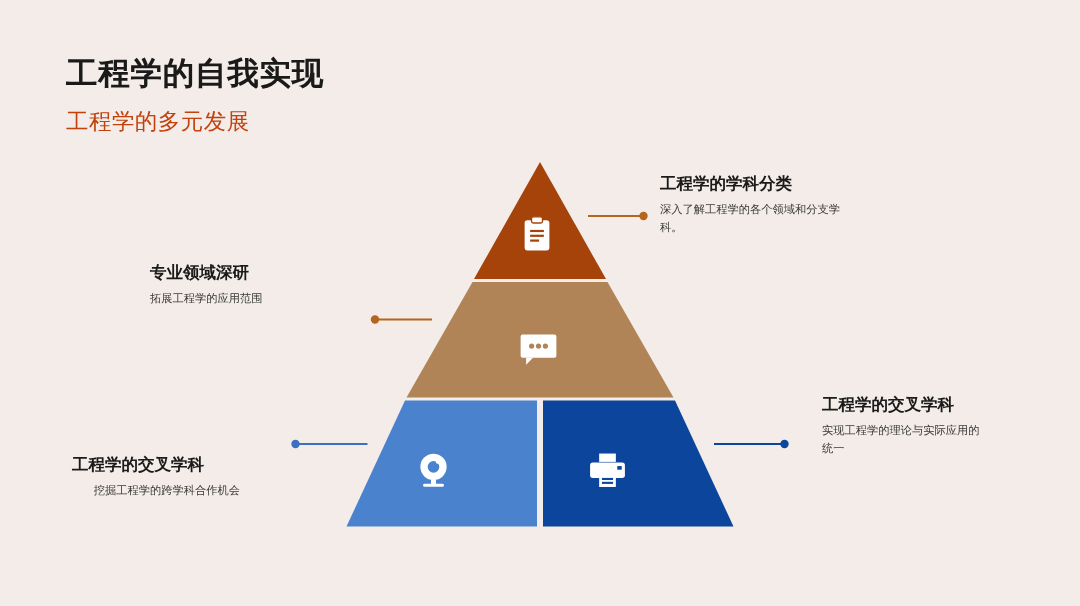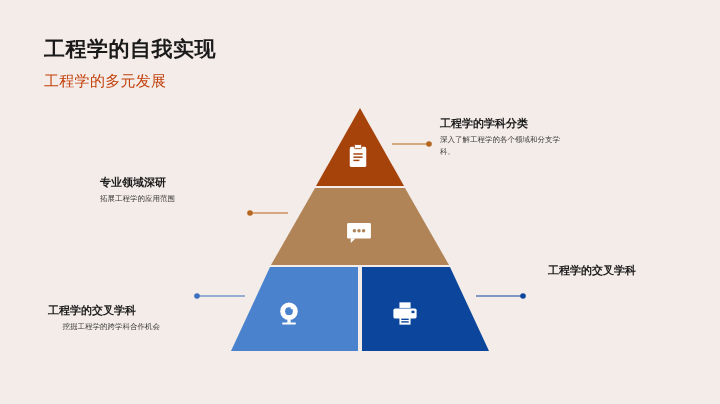--- a/index.html
+++ b/index.html
@@ -209,15 +209,18 @@
 
   <div class="callout" id="callout-bl">
     <p class="c-head">工程学的交叉学科</p>
     <div class="c-desc-wrap">
       <p class="c-desc">挖掘工程学的跨学科合作机会</p>
     </div>
   </div>
 
   <div class="callout" id="callout-br">
     <p class="c-head">工程学的交叉学科</p>
+    <div class="c-desc-wrap">
+      <p class="c-desc">实现工程学的理论与实际应用的统一</p>
+    </div>
   </div>
 
 </div>
 
 </body></html>

